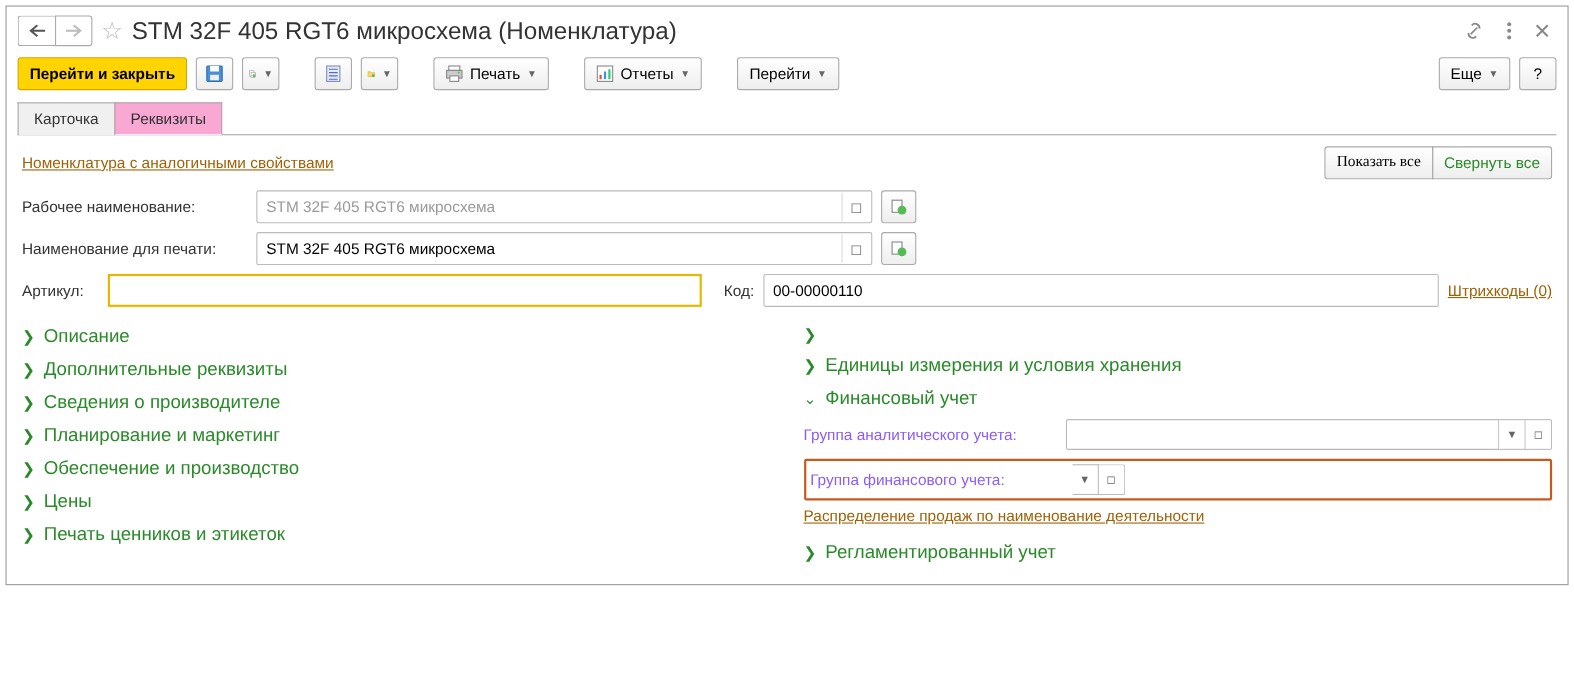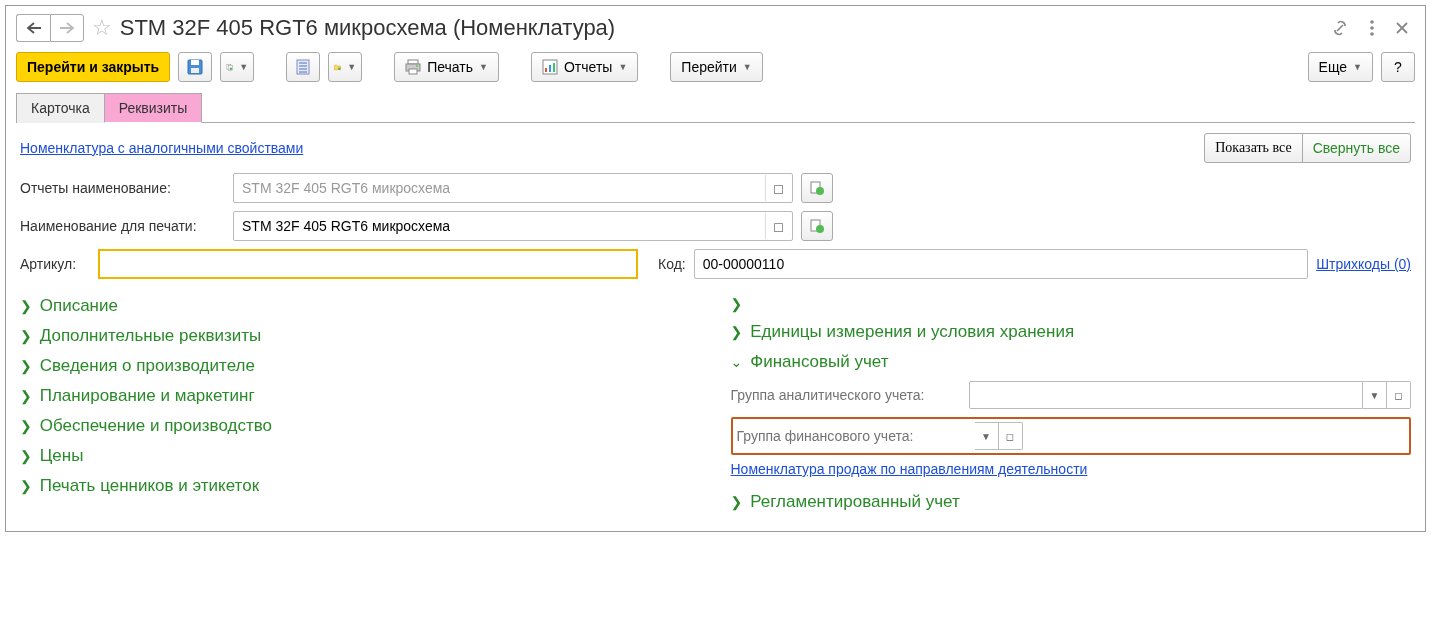--- a/index.html
+++ b/index.html
@@ -21,21 +21,21 @@
 .dropdown-arrow { font-size: 9px; color: #666; }
 .toolbar-spacer { flex: 1; }
 .toolbar-gap { width: 16px; }
 
 .tabs { display: flex; border-bottom: 1px solid #aaa; }
 .tab { padding: 6px 14px; border: 1px solid #aaa; border-bottom: none; background: #f0f0f0; cursor: pointer; position: relative; top: 1px; margin-right: -1px; }
 .tab.active { background: #f9a8d4; border-bottom: 1px solid #fff; }
 
 .section { padding: 10px 4px 6px; }
 .top-link-row { display: flex; align-items: center; margin-bottom: 10px; }
-.link { color: #1d4ed8; text-decoration: underline; cursor: pointer; }
+.link { color: #a16207; text-decoration: underline; cursor: pointer; }
 .btn-group-right { margin-left: auto; display: flex; }
 .btn-group-right .btn { border-radius: 0; margin-left: -1px; }
 .btn-group-right .btn:first-child { border-radius: 3px 0 0 3px; margin-left: 0; font-family: Liberation Serif, serif; }
 .btn-group-right .btn:last-child { border-radius: 0 3px 3px 0; }
 .green-text { color: #2a8a2a; }
 
 .form-row { display: flex; align-items: center; margin-bottom: 8px; gap: 8px; }
 .label { width: 205px; }
 .input-wrap { position: relative; flex: 0 0 560px; }
 .input { width: 100%; height: 30px; border: 1px solid #bbb; padding: 4px 30px 4px 8px; font-size: 14px; border-radius: 2px; }
@@ -48,21 +48,21 @@
 .artikul-input { width: 540px; height: 30px; border: 2px solid #e8b800; padding: 4px 8px; font-size: 14px; }
 .code-label { margin-left: 12px; }
 .code-input { flex: 1; height: 30px; border: 1px solid #bbb; padding: 4px 8px; font-size: 14px; border-radius: 2px; }
 
 .columns { display: flex; gap: 30px; }
 .col { flex: 1; }
 .collapse-item { display: flex; align-items: center; gap: 8px; color: #2a8a2a; font-size: 17px; padding: 5px 0; cursor: pointer; }
 .chev { font-size: 14px; }
 
 .fin-row { display: flex; align-items: center; gap: 8px; margin: 4px 0 8px; }
-.fin-label { width: 230px; font-size: 14px; color: #737373; }
+.fin-label { width: 230px; font-size: 14px; color: #8b5cf6; }
 .select-wrap { position: relative; flex: 1; display: flex; }
 .select-input { flex: 1; height: 28px; border: 1px solid #bbb; padding: 3px 6px; font-size: 14px; border-radius: 2px 0 0 2px; }
 .select-btn { width: 24px; height: 28px; border: 1px solid #bbb; border-left: none; background: #fff; cursor: pointer; display: inline-flex; align-items: center; justify-content: center; font-size: 10px; color: #666; }
 .select-btn:last-child { border-radius: 0 2px 2px 0; }
 .highlight-box { border: 2px solid #c65a1e; padding: 3px 4px; border-radius: 2px; }
 
 svg { display: block; }
 </style>
 </head>
 <body>
@@ -179,21 +179,21 @@
   <div class="section">
     <div class="top-link-row">
       <a class="link">Номенклатура с аналогичными свойствами</a>
       <div class="btn-group-right">
         <button class="btn">Показать все</button>
         <button class="btn green-text">Свернуть все</button>
       </div>
     </div>
 
     <div class="form-row">
-      <div class="label">Отчеты наименование:</div>
+      <div class="label">Рабочее наименование:</div>
       <div class="input-wrap">
         <input class="input grey" value="STM 32F 405 RGT6 микросхема" style="">
         <button class="input-inner-btn">◻</button>
       </div>
       <button class="after-btn">
           <svg width="16" height="16" viewBox="0 0 16 16">
             <rect x="2" y="2" width="9" height="11" fill="#fff" stroke="#888"></rect>
             <circle cx="11" cy="11" r="4" fill="#5b5"></circle>
           </svg>
         </button>
@@ -277,21 +277,21 @@
         <div class="highlight-box">
           <div class="fin-row" style="margin:0">
             <div class="fin-label">Группа финансового учета:</div>
             <div class="select-wrap">
               <button class="select-btn">▼</button>
               <button class="select-btn">◻</button>
             </div>
           </div>
         </div>
 
-        <div style="padding:6px 0 10px"><a class="link">Номенклатура продаж по направлениям деятельности</a></div>
+        <div style="padding:6px 0 10px"><a class="link">Распределение продаж по наименование деятельности</a></div>
 
         <div class="collapse-item">
             <span class="chev">❯</span>
             <span>Регламентированный учет</span>
           </div>
       </div>
     </div>
   </div>
 </div>
 

